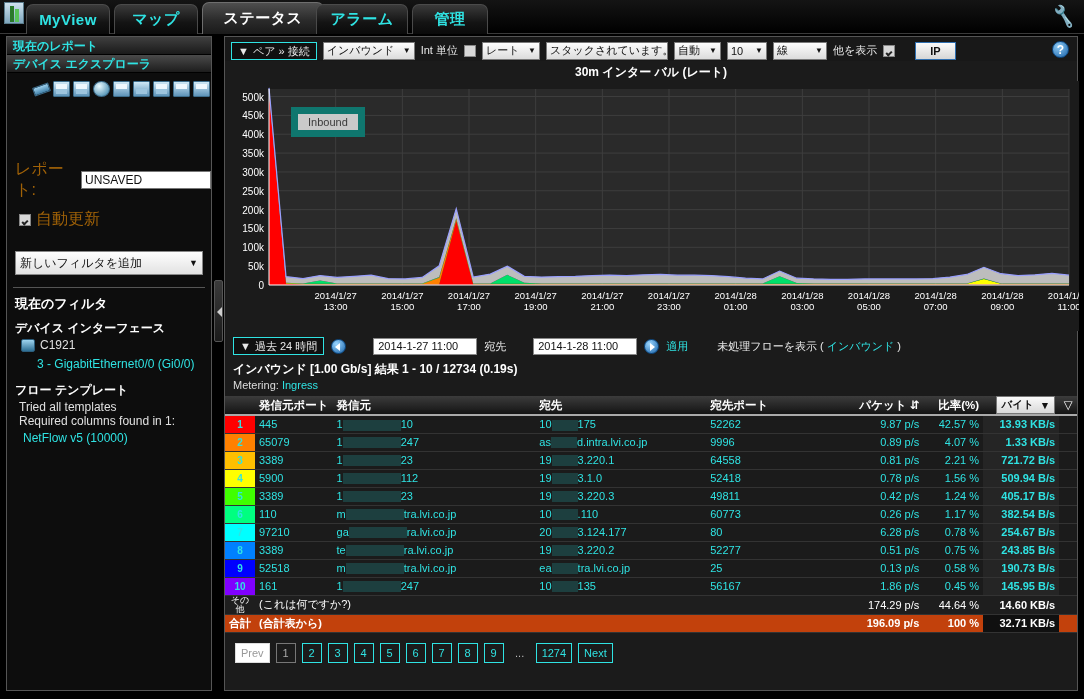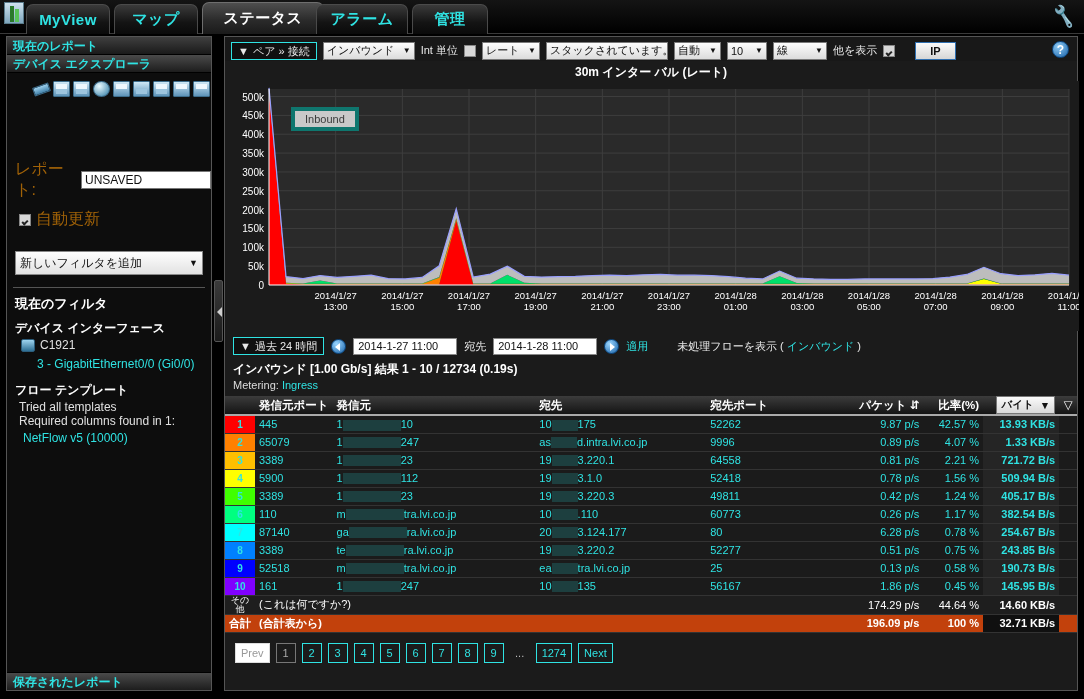--- a/index.html
+++ b/index.html
@@ -150,21 +150,21 @@
     border-radius:50%; background: radial-gradient(circle at 35% 30%, #8ecbf5, #1b63a8);
     color:#fff; font-size:12px; font-weight:bold; text-align:center; line-height:17px;
     cursor:pointer; border:1px solid #0d4a85;
   }
 
   
   .charttitle { text-align:center; color:#fff; font-size:12px; font-weight:bold; padding-top:3px; }
   .chartwrap { position:relative; width:854px; height:250px; }
   .inbound-badge {
     position:absolute; left:66px; top:26px; z-index:5;
-    background:#c9c9c9; border:4px solid #0f766e; color:#3a3a3a;
+    background:#c9c9c9; border:7px solid #0f766e; color:#3a3a3a;
     font-size:11px; padding:2px 10px;
   }
 
   
   .timerow { display:flex; align-items:center; gap:7px; padding:6px 0 0 8px; }
   .navbtn {
     width:15px; height:15px; border-radius:50%;
     background: radial-gradient(circle at 35% 30%, #9bd6ff, #1a63a8);
     position:relative; cursor:pointer; border:1px solid #0e4c87;
   }
@@ -173,21 +173,21 @@
     border-top:4px solid transparent; border-bottom:4px solid transparent;
     border-right:5px solid #fff;
   }
   .navbtn.next::after {
     content:""; position:absolute; left:5px; top:3.5px;
     border-top:4px solid transparent; border-bottom:4px solid transparent;
     border-left:5px solid #fff;
   }
   .dateinput {
     background:#fff; color:#111; border:1px solid #888;
-    font-size:11px; height:17px; line-height:15px; padding:0 4px; width:104px;
+    font-size:11px; height:17px; line-height:15px; padding:0 4px; width:104px;margin-left:20px;
   }
   .applylink { color:#2fe3e3; font-size:11px; cursor:pointer; }
   .resultline { color:#fff; font-size:12px; font-weight:bold; padding:6px 0 0 8px; }
   .meterline { color:#ddd; font-size:11px; padding:1px 0 5px 8px; }
   .meterline b { color:#2fe3e3; font-weight:normal; }
 
   
   table.flows { width:100%; border-collapse:collapse; font-size:11px; }
   table.flows th {
     background: linear-gradient(#3c3c3c,#141414);
@@ -318,23 +318,20 @@
       <span class="link-cy">3 - GigabitEthernet0/0 (Gi0/0)</span>
     </div>
 
     <div class="sub-title" style="padding-top:10px">フロー テンプレート</div>
     <div style="padding-left:12px">
       <div class="plain">Tried all templates</div>
       <div class="plain">Required columns found in 1:</div>
       <div style="padding-left:4px"><span class="link-cy">NetFlow v5 (10000)</span></div>
     </div>
 
-    <div class="panel-head bottom">
-      <span>保存されたレポート</span>
-    </div>
   </div>
 
   <div class="splitter"></div>
 
   <div class="content">
 
     <div class="toolbar">
       <div class="tb-btn">
         <span>▼</span>
         <span>ペア » 接続</span>
@@ -556,21 +553,21 @@
             <td>m<span class="redact" style="width:58px"></span>tra.lvi.co.jp</td>
             <td>10<span class="redact" style="width:26px"></span>.110</td>
             <td class="num">60773</td>
             <td class="right">0.26 p/s</td>
             <td class="right">1.17 %</td>
             <td class="bytes">382.54 B/s</td>
             <td></td>
           </tr>
           <tr>
             <td class="swatch" style="background:#00ffff">7</td>
-            <td class="num">87140</td>
+            <td class="num">97210</td>
             <td>ga<span class="redact" style="width:58px"></span>ra.lvi.co.jp</td>
             <td>20<span class="redact" style="width:26px"></span>3.124.177</td>
             <td class="num">80</td>
             <td class="right">6.28 p/s</td>
             <td class="right">0.78 %</td>
             <td class="bytes">254.67 B/s</td>
             <td></td>
           </tr>
           <tr>
             <td class="swatch" style="background:#0080ff">8</td>

